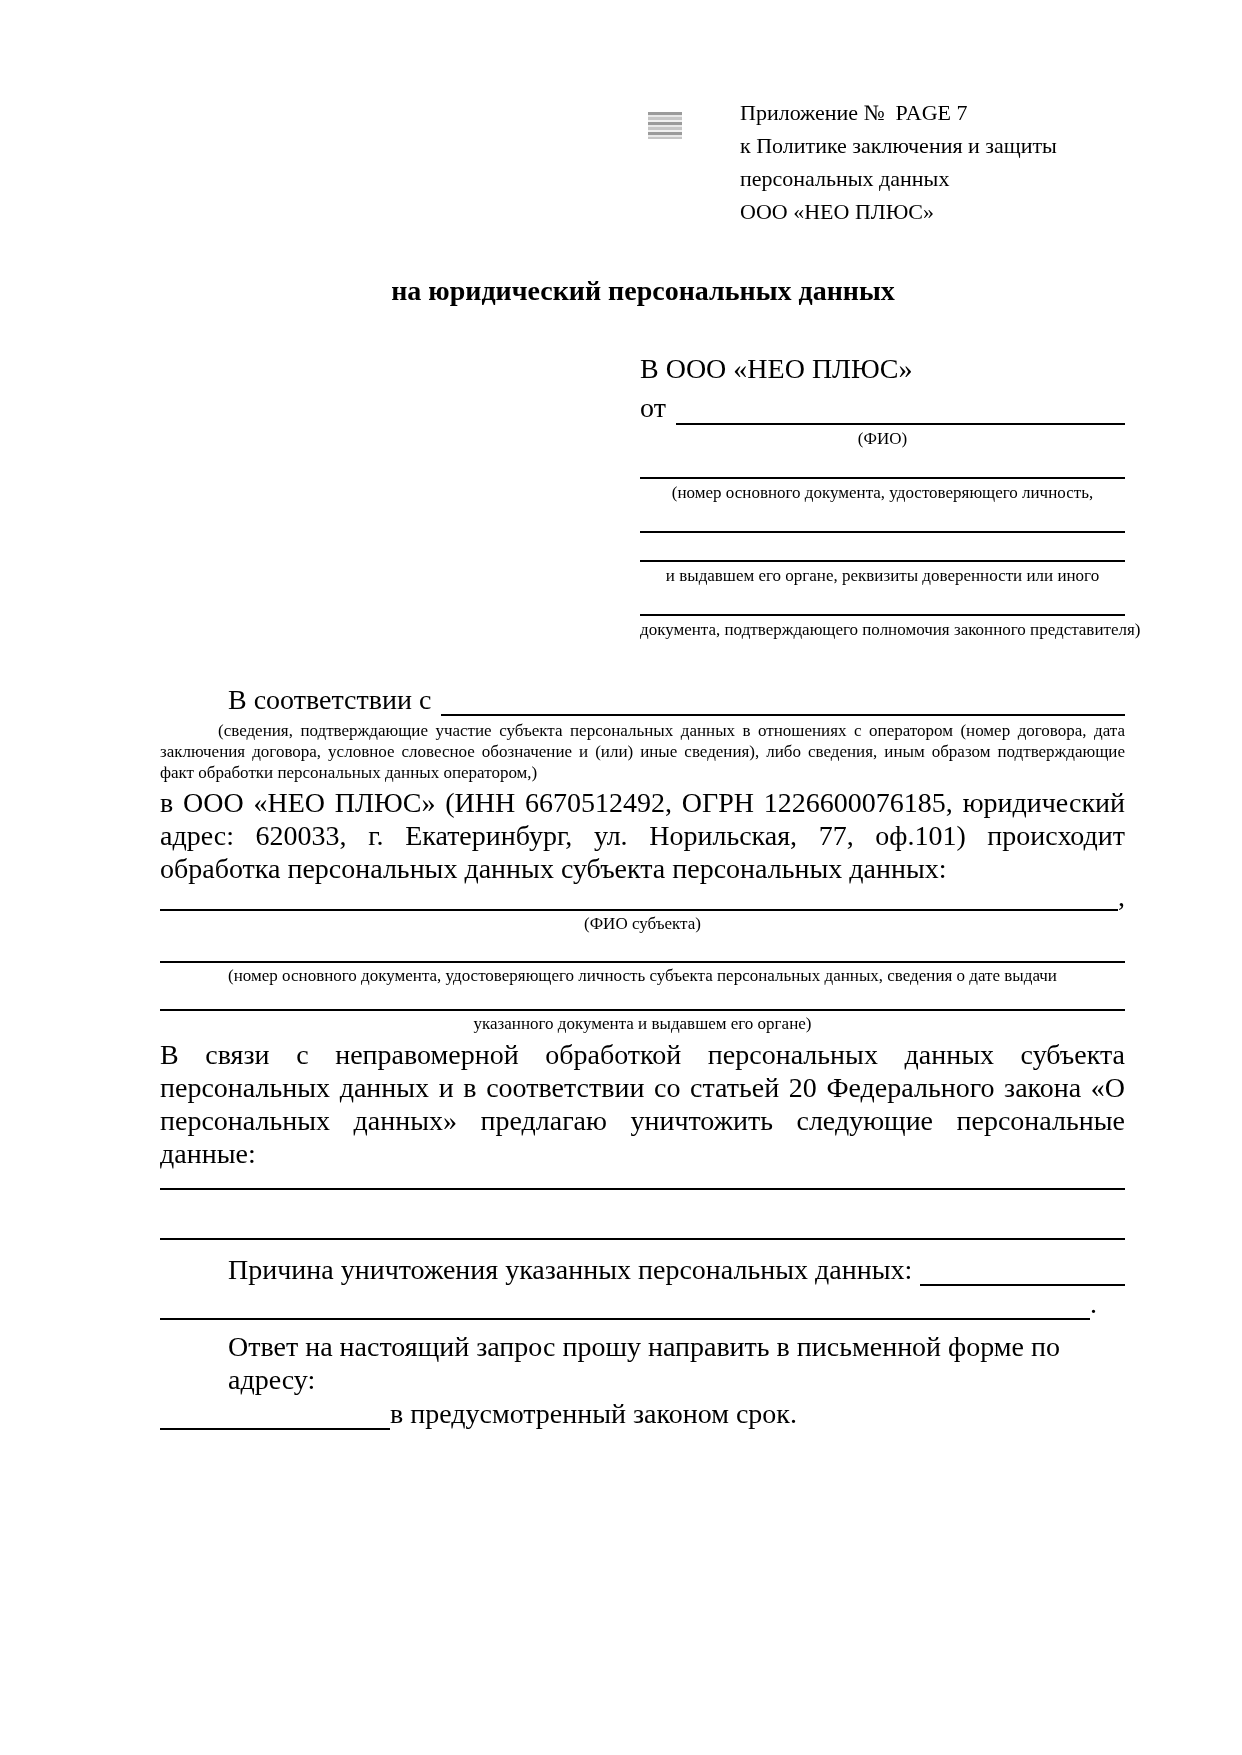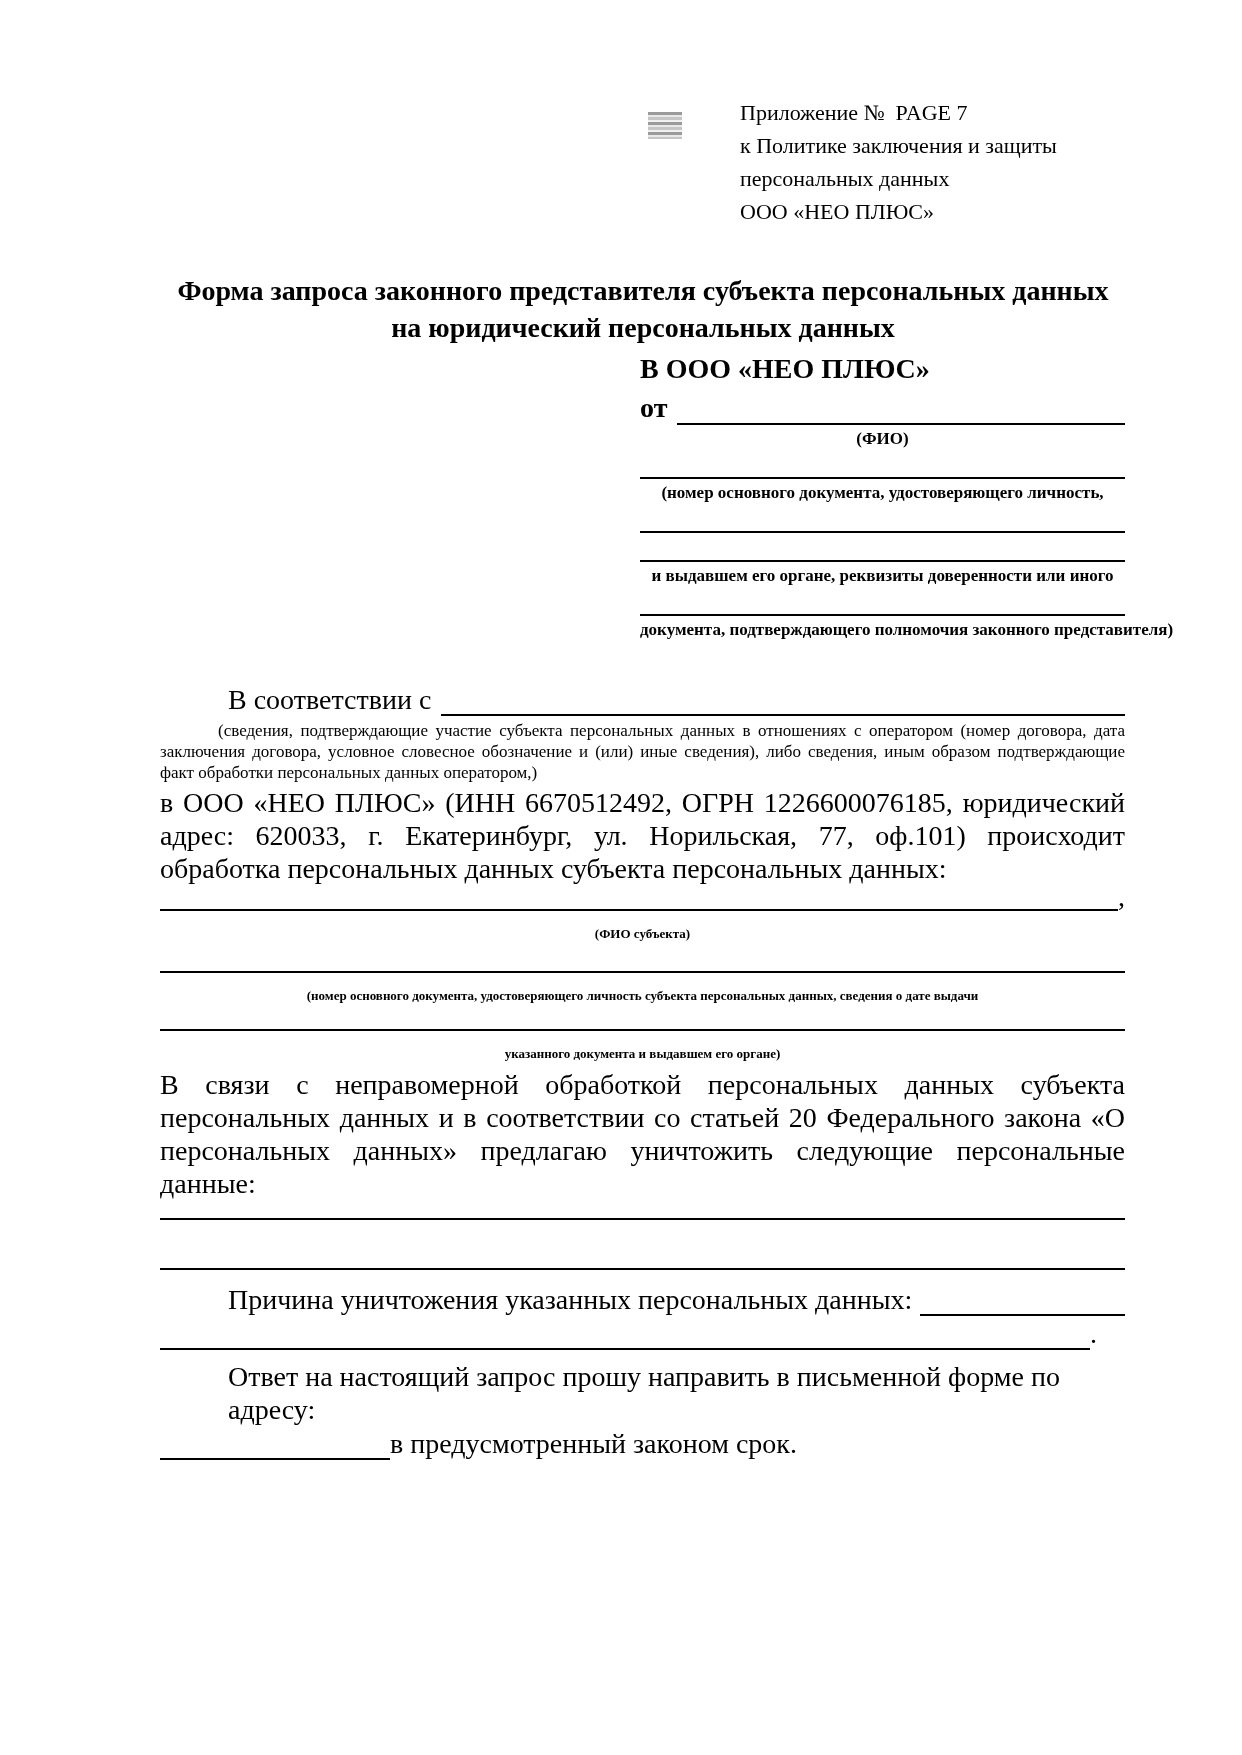--- a/index.html
+++ b/index.html
@@ -19,42 +19,42 @@
   }
   .header { position:absolute; left:740px; top:96px; font-size:22px; line-height:33px; }
   .header div { white-space:pre-wrap; }
   
   .title {
     position:absolute; left:138px; top:272px; width:1010px;
     text-align:center; font-weight:bold; font-size:28px; line-height:37px;
   }
   .title div { white-space:nowrap; }
   
-  .addressee { position:absolute; left:640px; top:352px; width:485px; font-size:28px; line-height:34px;font-weight:bold; }
+  .addressee { position:absolute; left:640px; top:352px; width:485px; font-size:28px; line-height:34px; }
   .flexrow { display:flex; align-items:flex-end; }
   .uline { border-bottom:2px solid #000; min-height:4px; display:inline-block; }
   .grow { flex:1 1 auto; }
   .from-row { height:36px; margin-top:3px; }
   .from-row .from-label { margin-right:10px; }
   .fcap {
     font-size:17px; line-height:22px; padding-top:3px;
     text-align:center; white-space:nowrap;
   }
   .fline { border-bottom:2px solid #000; height:29px; }
   
   .bodyblock { position:absolute; left:160px; top:686px; width:965px; font-size:28px; line-height:33px; }
   .ind { margin-left:68px; }
   .note {
     font-size:17px; line-height:21px; text-align:justify; text-indent:58px; margin-top:4px;font-family:Liberation Serif, serif;
   }
   .para { text-align:justify; margin-top:3px; }
   .accordance-row { height:30px; }
   .blank-row { height:26px; }
   .blank-row .tail { font-size:28px; line-height:28px; }
-  .bcap { font-size:13px; line-height:22px; padding-top:12px; text-align:center; white-space:nowrap;font-weight:bold; }
+  .bcap { font-size:17px; line-height:22px; padding-top:2px; text-align:center; white-space:nowrap; }
   .hr-line { border-bottom:2px solid #000; }
   .h28 { height:28px; } .h24 { height:24px; } .h20 { height:20px; } .h50 { height:50px; }
   .reason-row { height:34px; margin-top:12px; }
   .reason-row .label { margin-right:8px; white-space:nowrap; }
   .period-row { height:30px; margin-top:4px; }
   .w930 { width:930px; }
   .reply1 { margin-top:10px; }
   .reply2 { height:34px; }
   .w230 { width:230px; }
   .sign-row { display:flex; justify-content:space-between; align-items:flex-end; margin-top:66px; }
@@ -69,21 +69,20 @@
   <div class="field-icon"></div>
 
   <div class="header">
     <div>Приложение №  PAGE 7</div>
     <div>к Политике заключения и защиты</div>
     <div>персональных данных</div>
     <div>ООО «НЕО ПЛЮС»</div>
   </div>
 
   <div class="title">
-    <div>Форма запроса законного представителя субъекта персональных данных</div>
     <div>на юридический персональных данных</div>
   </div>
 
   <div class="addressee">
     <div>В ООО «НЕО ПЛЮС»</div>
     <div class="flexrow from-row">
       <span class="from-label">от</span>
       <span class="uline grow"></span>
     </div>
     <div class="fcap">(ФИО)</div>

